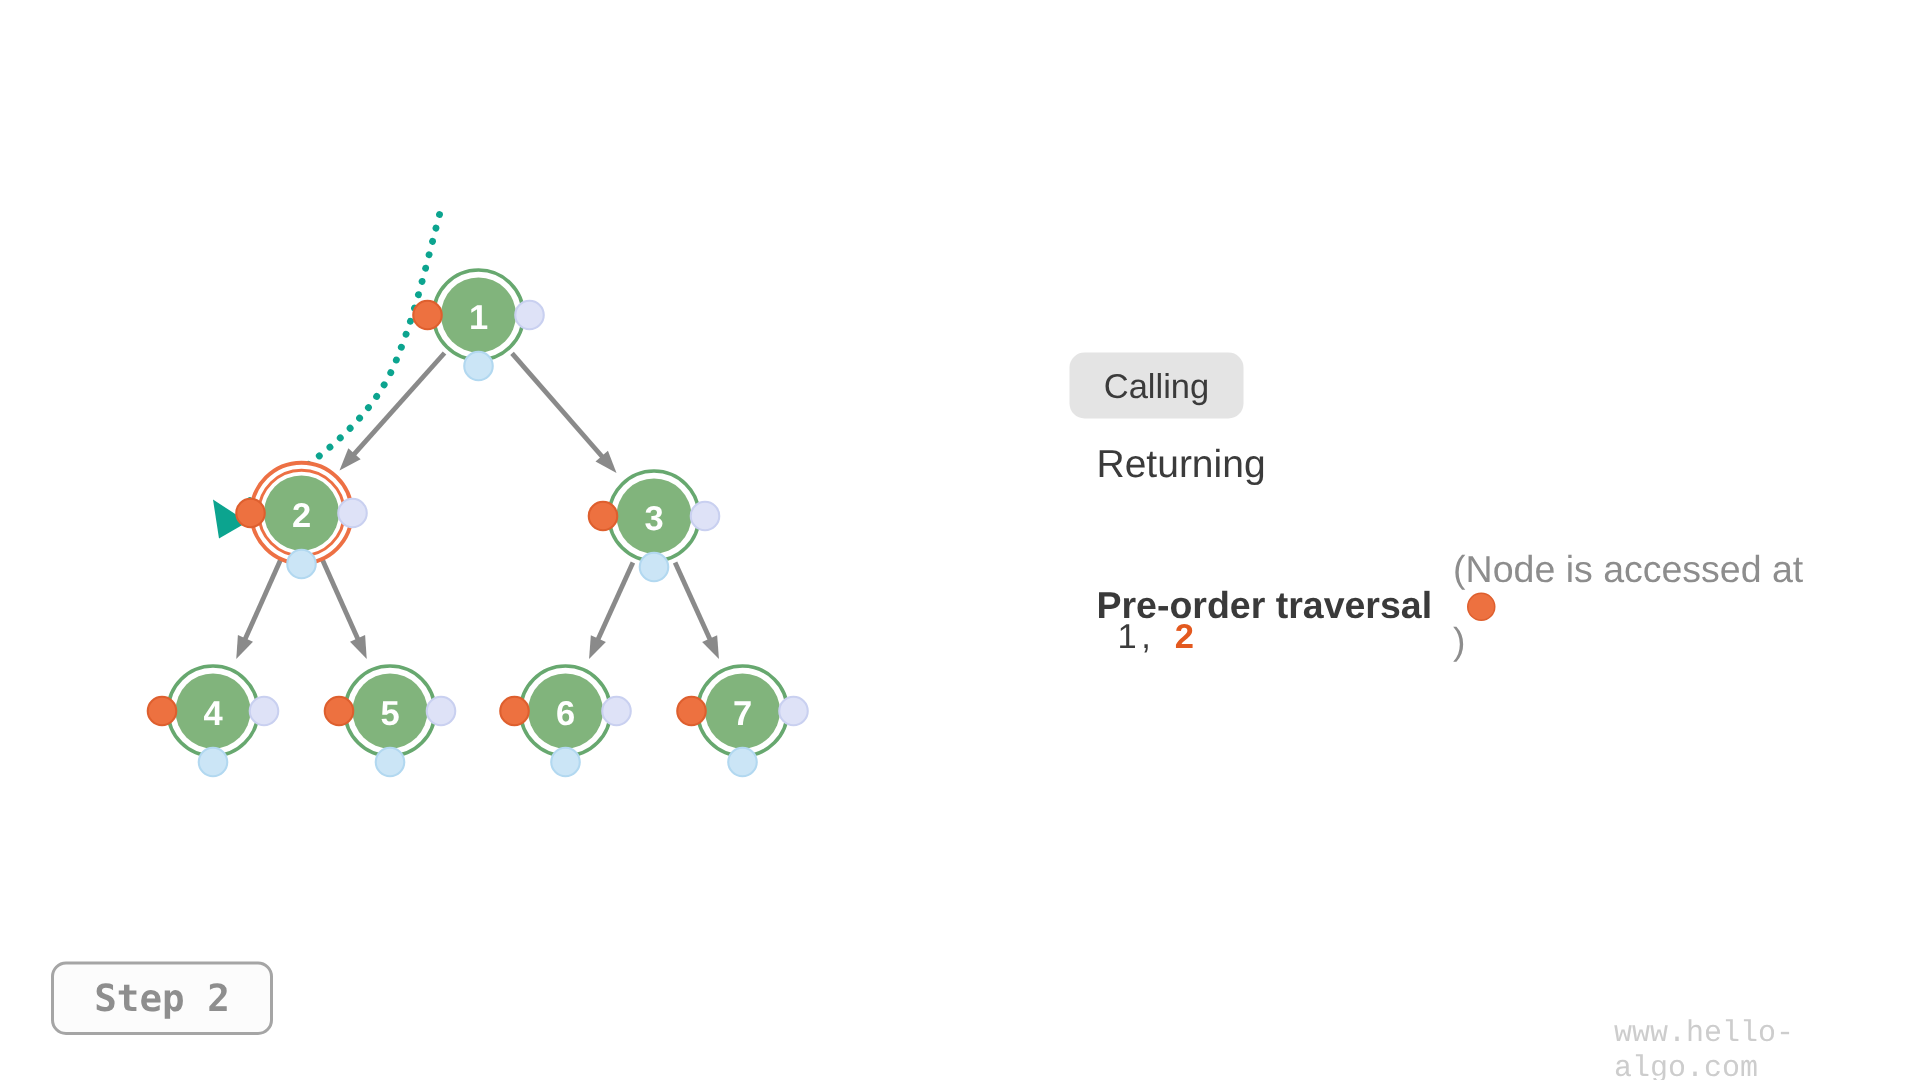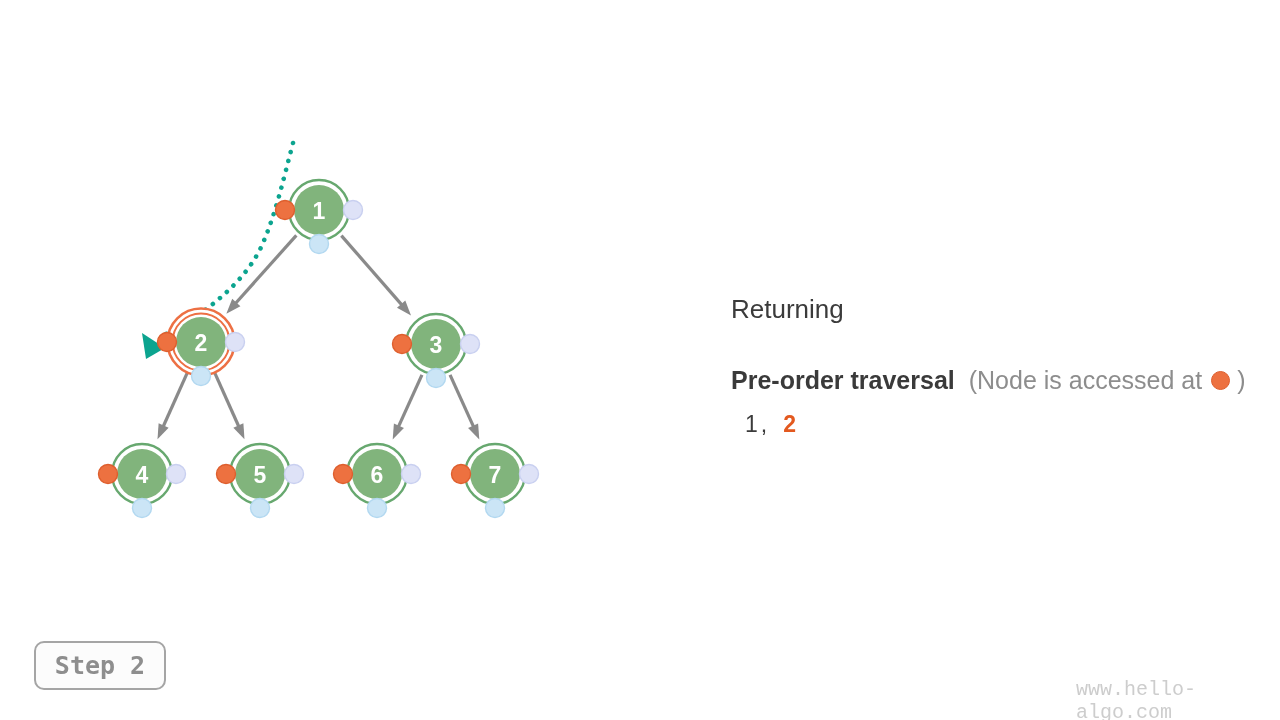--- a/index.html
+++ b/index.html
@@ -15,34 +15,34 @@
     padding:0 18px;
   }
   .legend-returning{
     position:absolute;left:731px;top:294px;font-size:26px;color:#3B3B3B;
   }
   .trav-line{
     position:absolute;left:731px;top:366px;display:flex;align-items:center;
     white-space:nowrap;font-size:25px;
   }
   .trav-title{font-weight:bold;color:#3A3A3A;margin-right:14px;}
-  .trav-note{color:#8D8D8D;display:inline-flex;align-items:center;}
+  .trav-note{color:#8D8D8D;display:inline-flex;flex-direction:column;}
   .note-dot{
     display:inline-block;width:19px;height:19px;border-radius:50%;
     margin:0 7px 0 9px;box-sizing:border-box;
   }
   .sequence{
     position:absolute;left:742px;top:411px;font-size:23px;color:#3B3B3B;
     display:flex;align-items:baseline;
   }
   .seq-val{margin:0 3px;}
   .seq-val.current{font-weight:bold;margin-left:16px;}
   .seq-comma{color:#3B3B3B;}
   .step-box{
-    position:absolute;left:34px;top:641px;width:132px;height:49px;
+    position:absolute;left:34px;top:641px;width:148px;height:49px;
     border:2px solid #A5A5A5;border-radius:10px;background:#FCFCFC;
     display:flex;align-items:center;justify-content:center;box-sizing:border-box;
     font-family:"DejaVu Sans Mono",monospace;font-weight:bold;font-size:25px;
     color:#8E8E8E;
   }
   .watermark{
     position:absolute;left:1076px;top:678px;
     font-family:Liberation Mono, monospace;font-size:20px;color:#CDCDCD;
   }
 </style>
@@ -118,20 +118,23 @@
       <g>
         <circle cx="495" cy="474" r="30" fill="#fff" stroke="#67A86F" stroke-width="2.4"></circle>
         <circle cx="495" cy="474" r="25" fill="#81B47C"></circle>
         <text x="495" y="475" fill="#ffffff" font-size="23" font-weight="bold" text-anchor="middle" dominant-baseline="central" font-family="&quot;Liberation Sans&quot;, sans-serif">7</text>
         <circle cx="461" cy="474" r="9.5" fill="#ED7140" stroke="#DE5F2E" stroke-width="1.4"></circle>
         <circle cx="529" cy="474" r="9.5" fill="#DEE2F7" stroke="#C9D0F0" stroke-width="1.4"></circle>
         <circle cx="495" cy="508" r="9.5" fill="#CBE5F6" stroke="#B2D8F0" stroke-width="1.4"></circle>
       </g>
     </svg>
 
+  <div class="legend-pill">
+    <span>Calling</span>
+  </div>
 
   <div class="legend-returning">Returning</div>
 
   <div class="trav-line">
     <span class="trav-title">Pre-order traversal</span>
     <span class="trav-note">
       <span>(Node is accessed at</span>
       <span class="note-dot" id="note-dot" style="background: rgb(237, 113, 64); border: 1px solid rgb(222, 95, 46);"></span>
       <span>)</span>
     </span>

